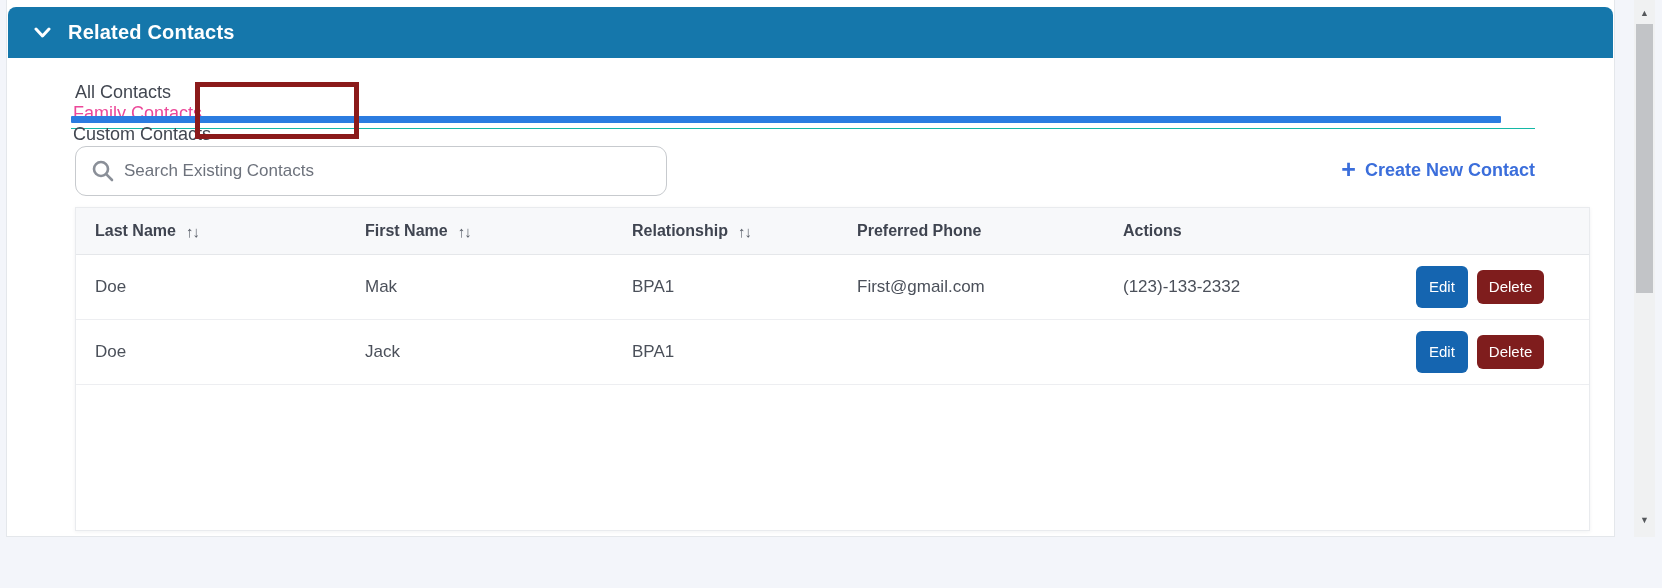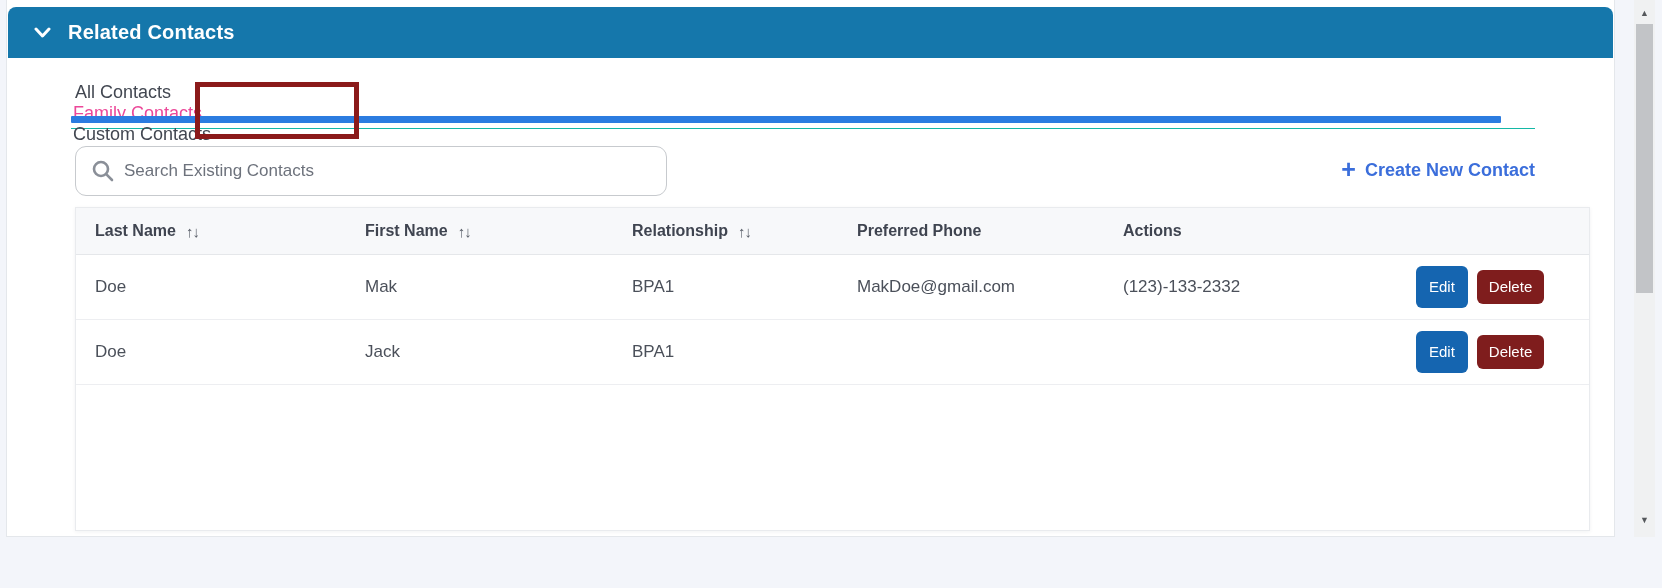--- a/index.html
+++ b/index.html
@@ -166,21 +166,21 @@
           </div>
           <div class="th">
             <span>Actions</span>
           </div>
         </div>
       <div id="table-body">
           <div class="tgrid trow">
             <div class="td">Doe</div>
             <div class="td">Mak</div>
             <div class="td">BPA1</div>
-            <div class="td">MakDoe@gmail.com</div>
+            <div class="td">First@gmail.com</div>
             <div class="td">(123)-133-2332</div>
             <div class="td actions">
               <button class="btn btn-edit">Edit</button>
               <button class="btn btn-delete">Delete</button>
             </div>
           </div>
           <div class="tgrid trow">
             <div class="td">Doe</div>
             <div class="td">Jack</div>
             <div class="td">BPA1</div>

